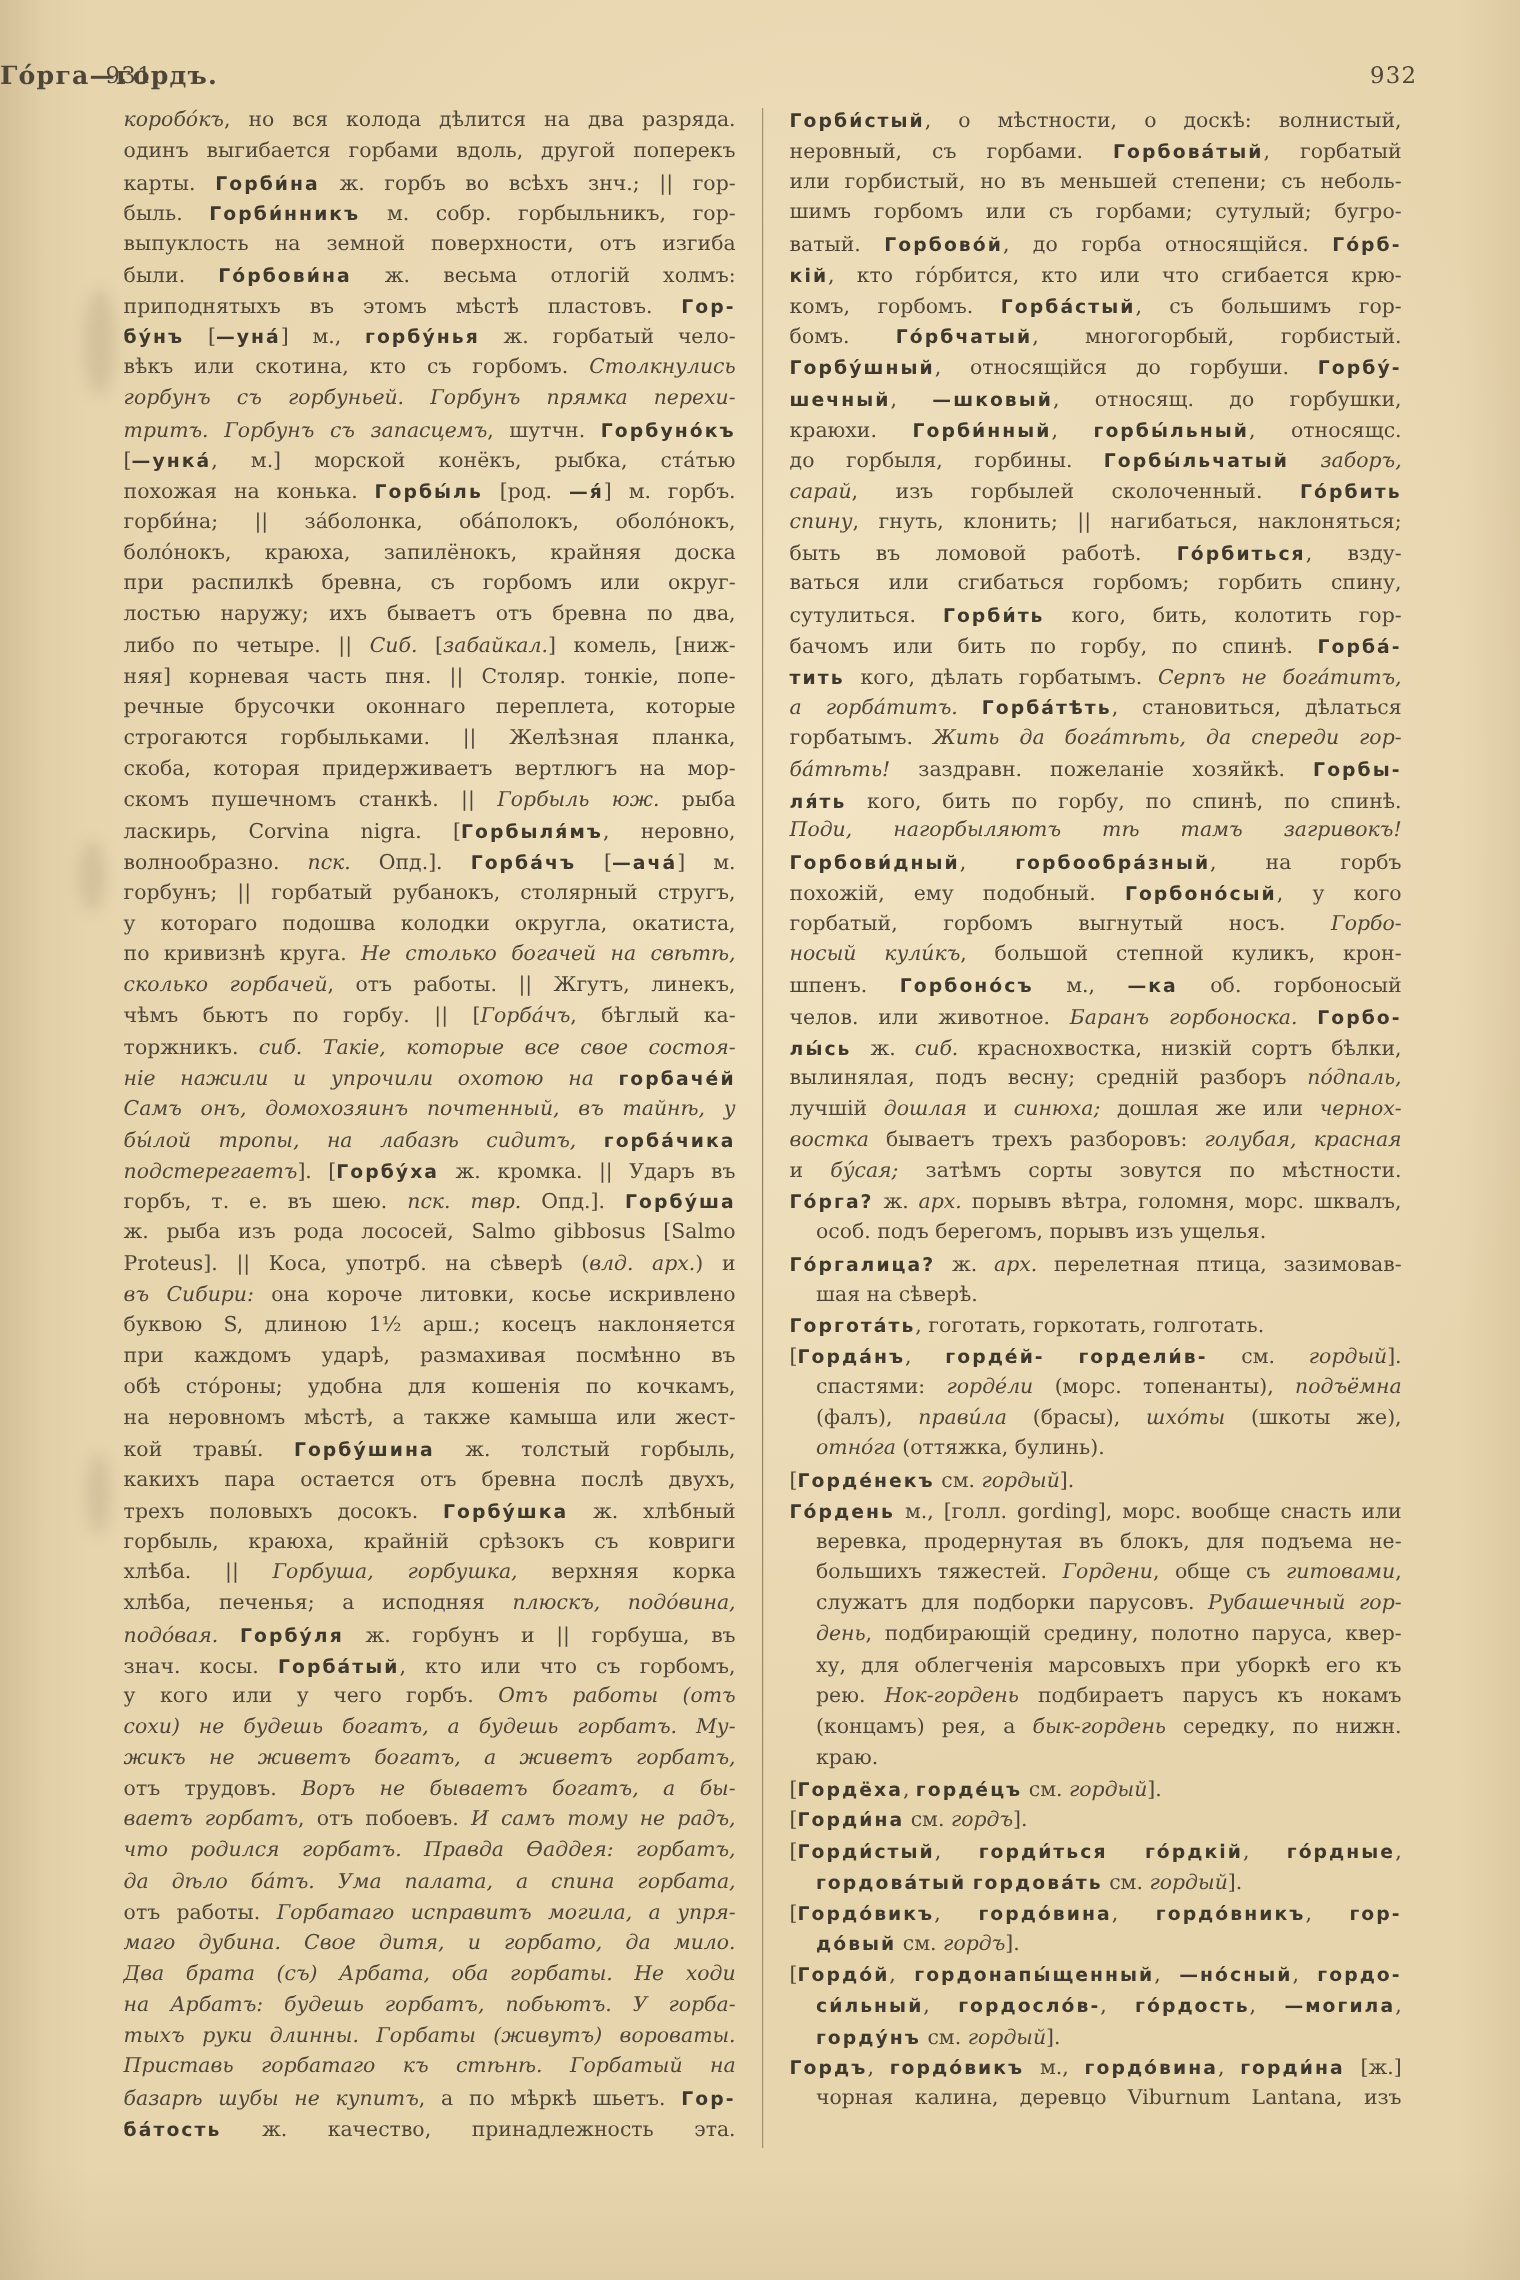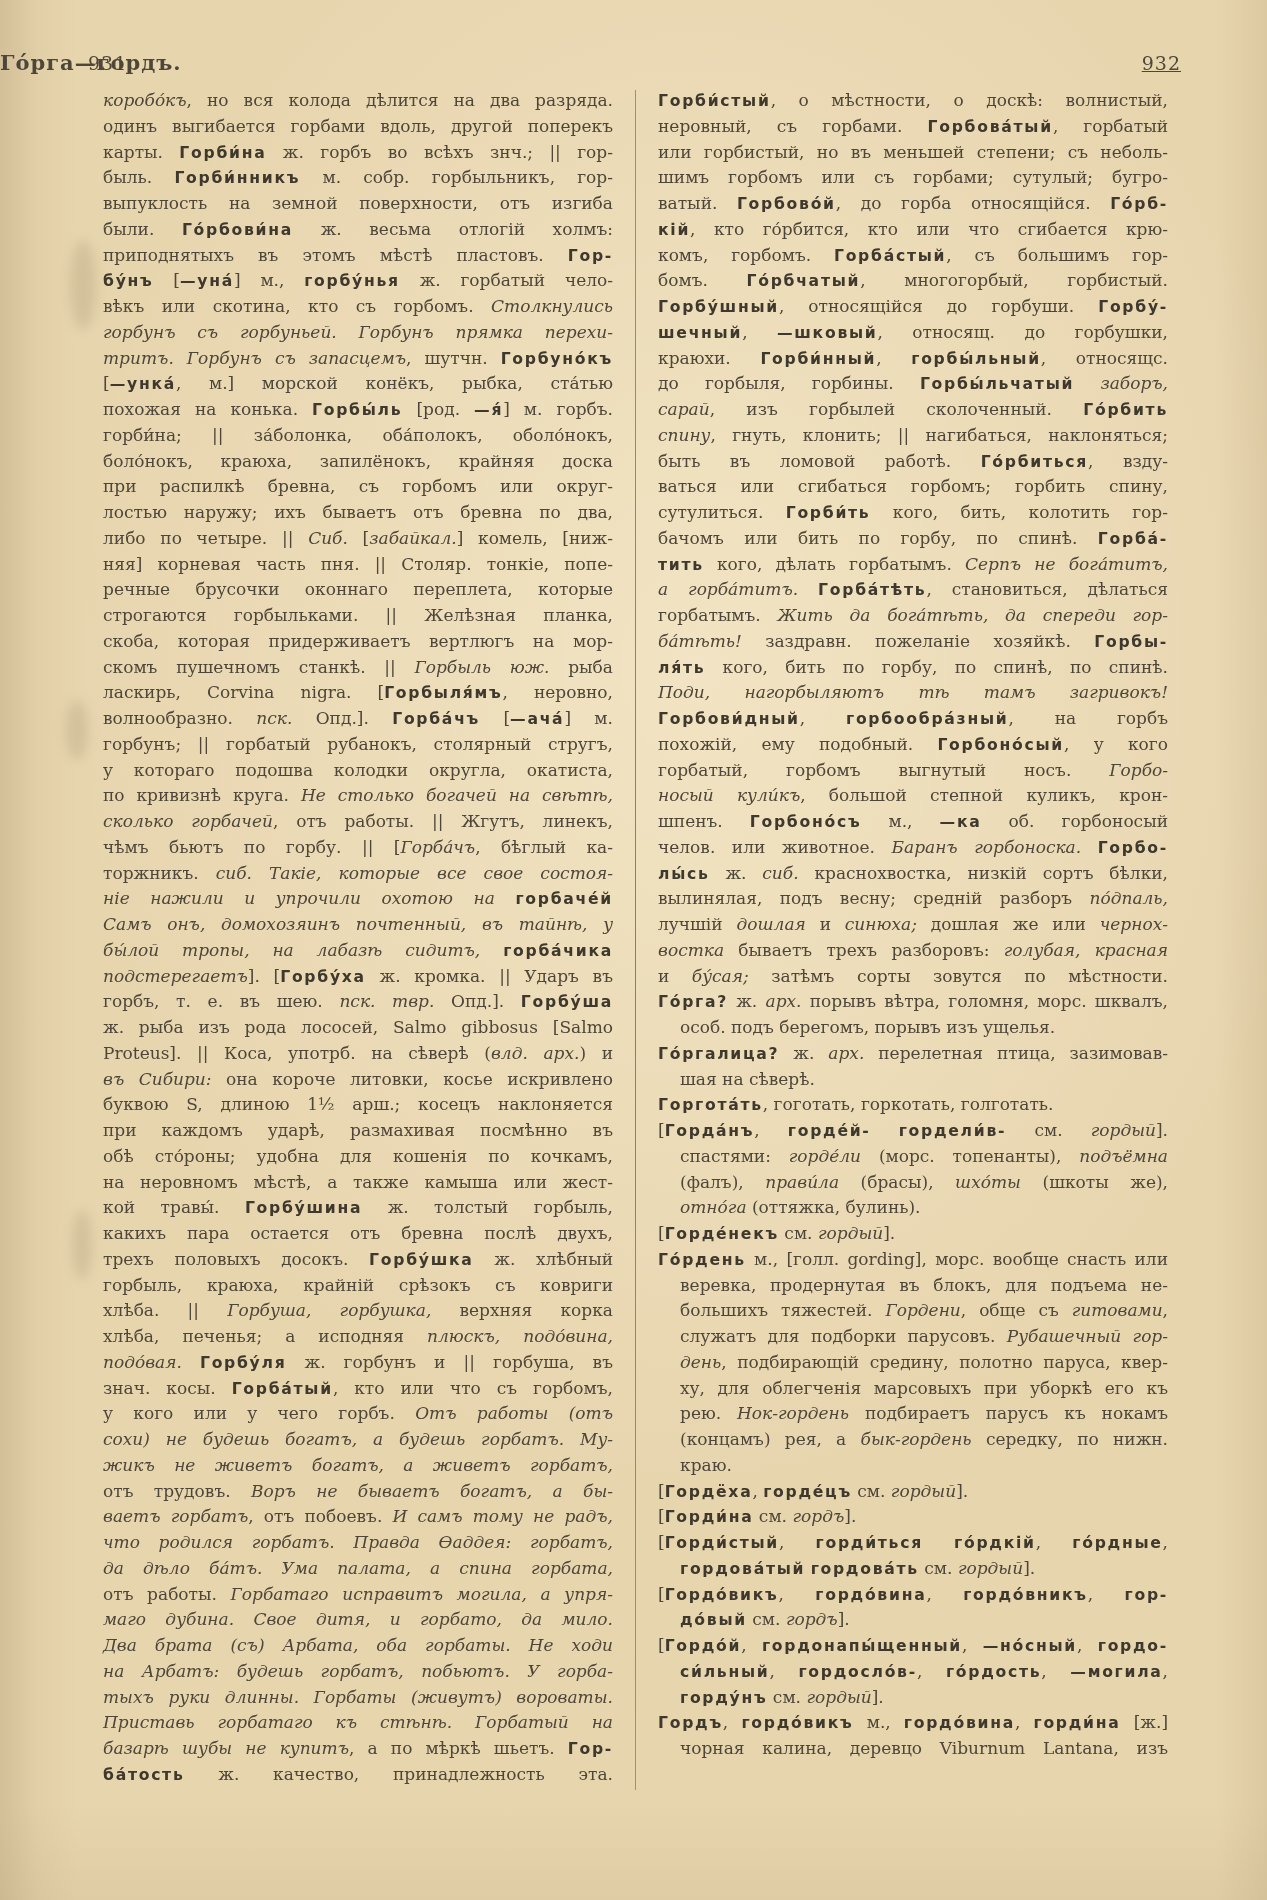--- a/index.html
+++ b/index.html
@@ -10,21 +10,21 @@
       radial-gradient(ellipse 900px 1200px at 55% 35%, rgba(255,246,222,.45), rgba(255,246,222,0) 70%),
       linear-gradient(90deg, rgba(120,95,55,.18) 0, rgba(120,95,55,.05) 3%, rgba(120,95,55,0) 6%),
       linear-gradient(270deg, rgba(120,95,55,.10) 0, rgba(120,95,55,0) 4%),
       linear-gradient(0deg, rgba(120,95,55,.08) 0, rgba(120,95,55,0) 5%),
       var(--paper,#e7d5ae);
   }
   .smudge{position:absolute;border-radius:50%;filter:blur(6px);opacity:.18;background:#7a6845;}
   .header{position:absolute;top:50px;left:0;width:100%;height:34px;color:var(--ink,#4e4639);}
   .pnum{position:absolute;top:2px;font-size:19px;letter-spacing:1px;}
   .pnum.left{left:88px;}
-  .pnum.right{right:86px;text-decoration:underline;}
+  .pnum.right{right:86px;}
   .rtitle{position:absolute;left:0;right:0;top:0;text-align:left;font-size:21px;font-weight:bold;letter-spacing:1px;}
   .columns{position:absolute;top:88px;left:103px;display:flex;justify-content:flex-end;}
   .col{width:510px;color:var(--ink,#4e4639);font-size:17px;line-height:25.75px;}
   .divider{width:1px;background:linear-gradient(#a3906d, #8d7c5e 50%, #a3906d);margin:2px 22px 0 22px;height:1700px;}
   .line{text-align:justify;text-align-last:justify;white-space:normal;height:25.75px;overflow:visible;}
   .line.nj{text-align-last:left;}
   .line.ind{padding-left:22px;}
   .hw{font-family:"DejaVu Sans", sans-serif;font-weight:700;letter-spacing:.11em;font-size:.92em;color:#3f382d;}
   i{font-style:italic;}
 </style>

